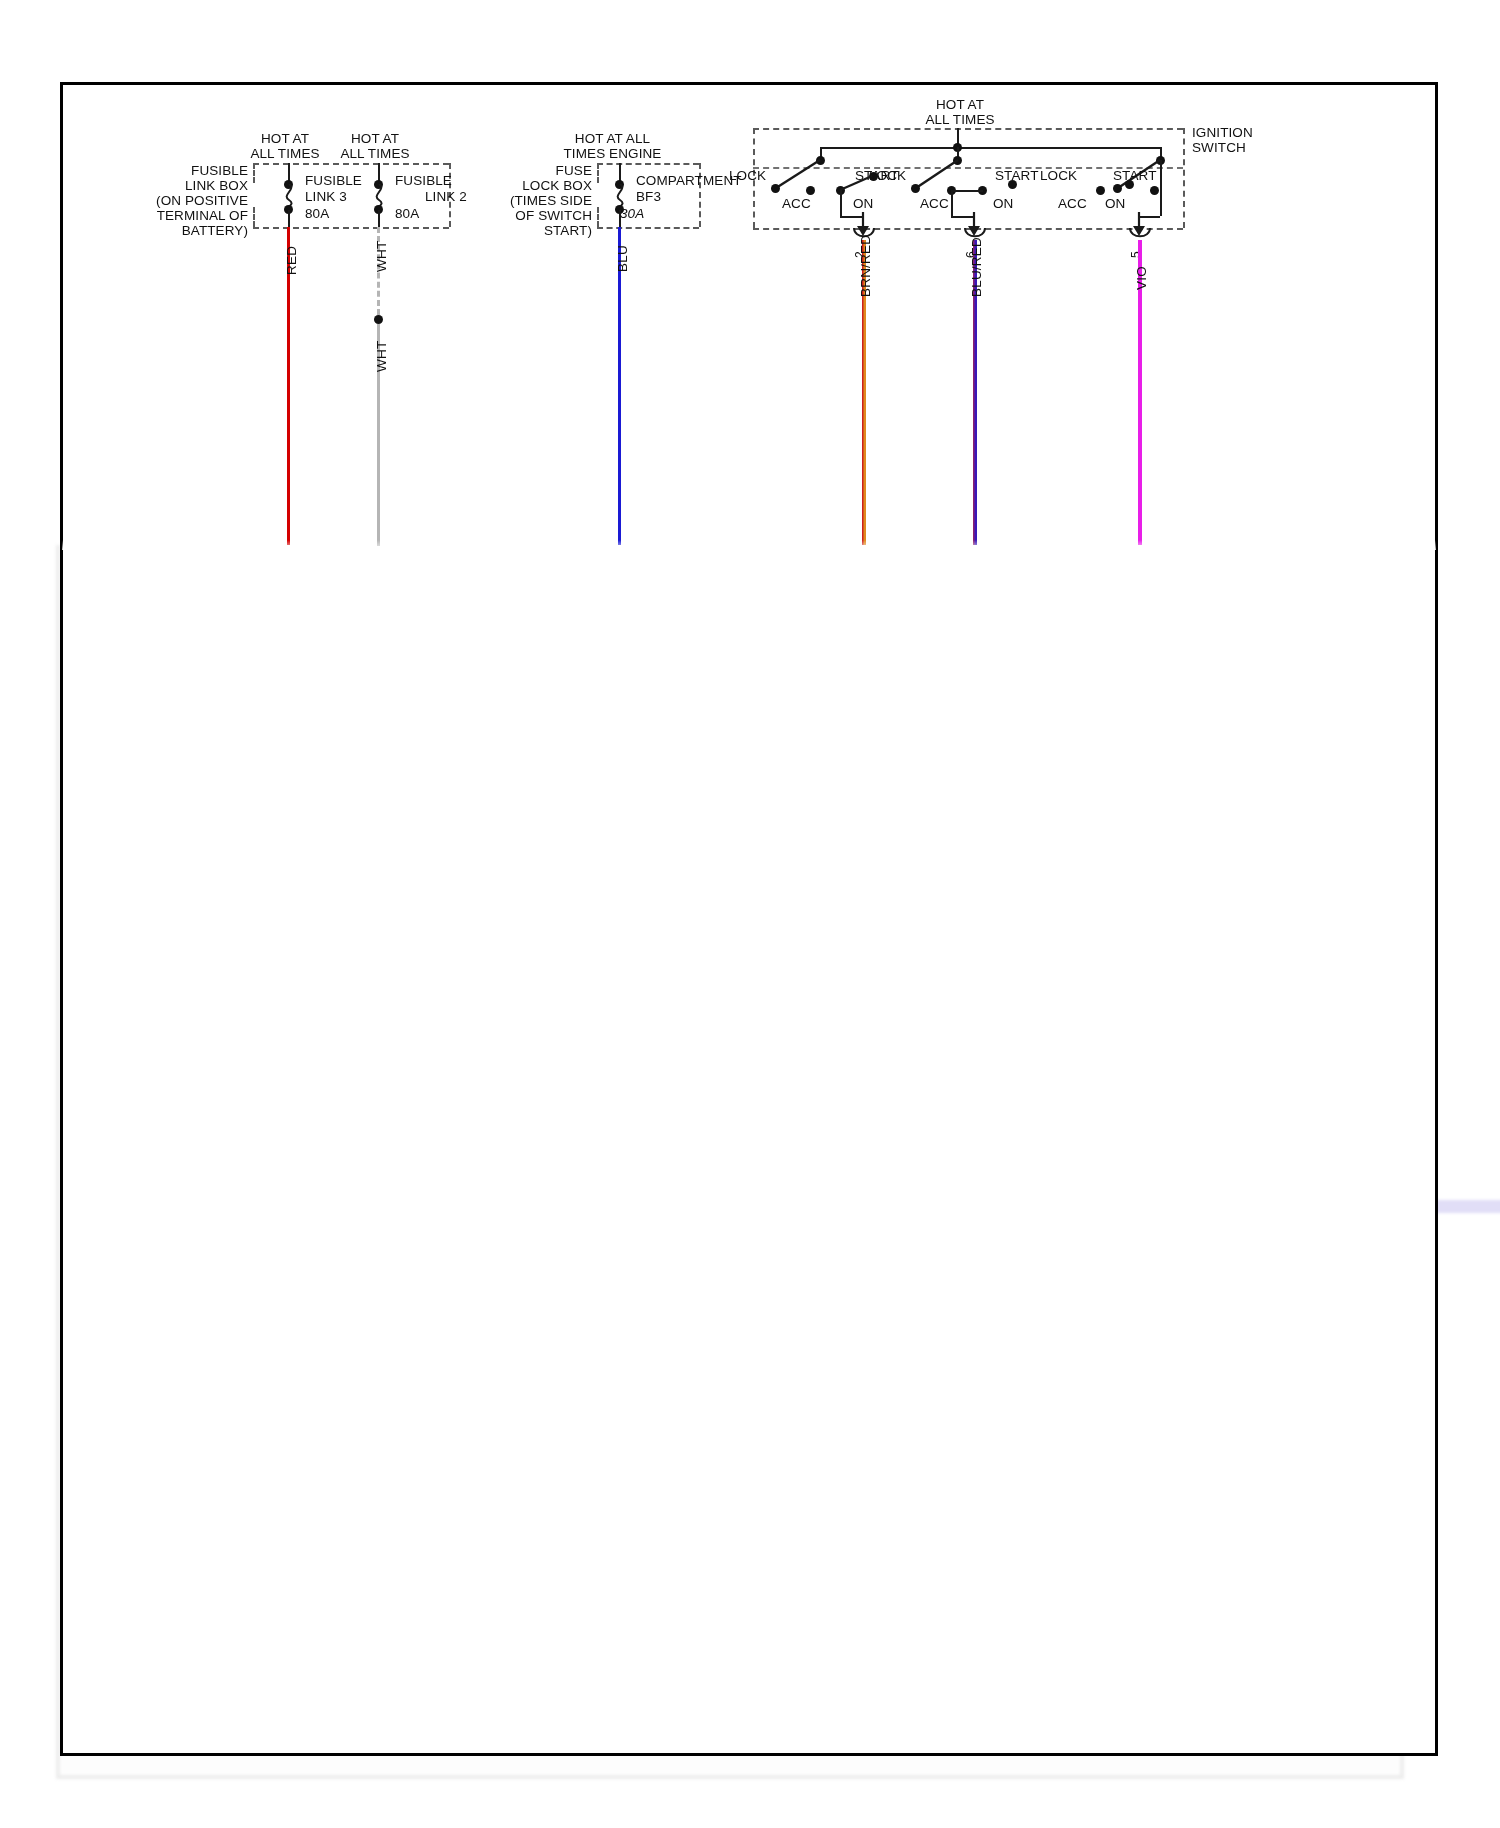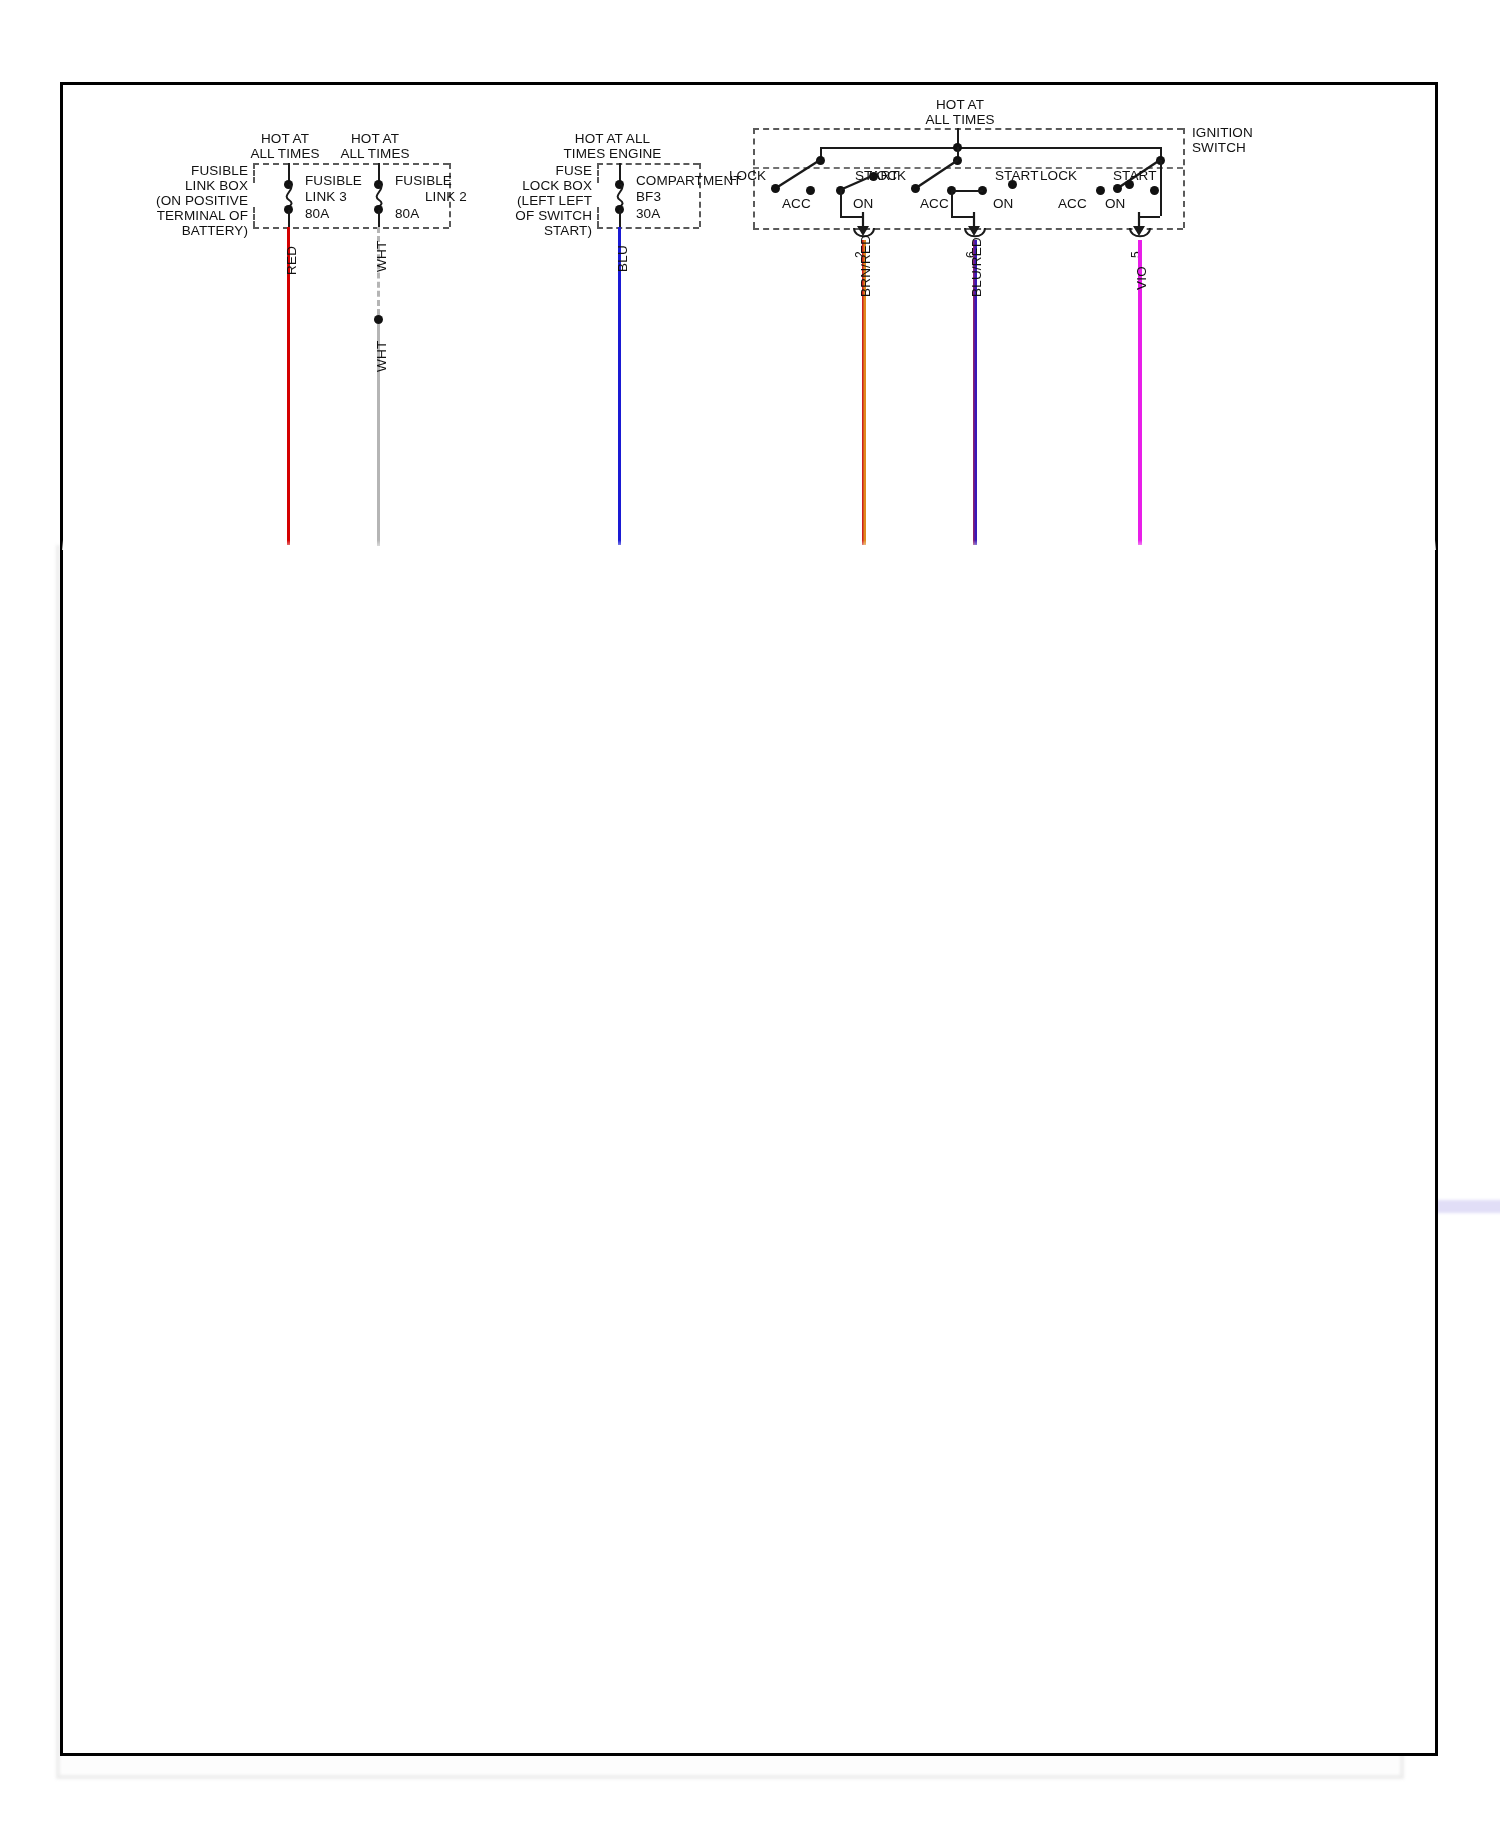--- a/index.html
+++ b/index.html
@@ -275,35 +275,35 @@
     <div class="lbl c" style="left:545px;top:146px;width:135px;">TIMES ENGINE</div>
 
     <div class="dash-h" style="left:597px;top:163px;width:102px;"></div>
     <div class="dash-h" style="left:597px;top:227px;width:102px;"></div>
     <div class="dash-v" style="left:597px;top:163px;height:20px;"></div>
     <div class="dash-v" style="left:597px;top:207px;height:20px;"></div>
     <div class="dash-v" style="left:699px;top:163px;height:64px;"></div>
 
     <div class="lbl r" style="left:470px;top:163px;width:122px;">FUSE</div>
     <div class="lbl r" style="left:450px;top:178px;width:142px;">LOCK BOX</div>
-    <div class="lbl r" style="left:450px;top:193px;width:142px;">(LEFT LEFT</div>
+    <div class="lbl r" style="left:450px;top:193px;width:142px;">(TIMES SIDE</div>
     <div class="lbl r" style="left:450px;top:208px;width:142px;">OF SWITCH</div>
     <div class="lbl r" style="left:450px;top:223px;width:142px;">START)</div>
 
     <div class="sol-v" style="left:619px;top:163px;height:21px;"></div>
     <div class="dot" style="left:615px;top:180px;"></div>
     <svg style="position:absolute;left:610px;top:184px;" width="22" height="26">
       <path d="M10,0 C18,5 2,11 10,16 C18,21 4,24 10,26" fill="none" stroke="#1a1a1a" stroke-width="2"></path>
     </svg>
     <div class="dot" style="left:615px;top:205px;"></div>
     <div class="sol-v" style="left:619px;top:210px;height:18px;"></div>
 
     <div class="lbl" style="left:636px;top:173px;">COMPARTMENT</div>
     <div class="lbl" style="left:636px;top:189px;">BF3</div>
-    <div class="lbl" style="left:636px;top:206px;">30A</div>
+    <div class="lbl" style="left:620px;top:206px;font-style:italic;">30A</div>
 
     <div class="wire" style="left:618px;top:227px;width:3px;height:318px;background:#1a1ad4;"></div>
     <div class="vlbl" style="left:615px;top:272px;">BLU</div>
   </div>
 
   <div>
 
     <div class="lbl c" style="left:880px;top:97px;width:160px;">HOT AT</div>
     <div class="lbl c" style="left:880px;top:112px;width:160px;">ALL TIMES</div>
 

